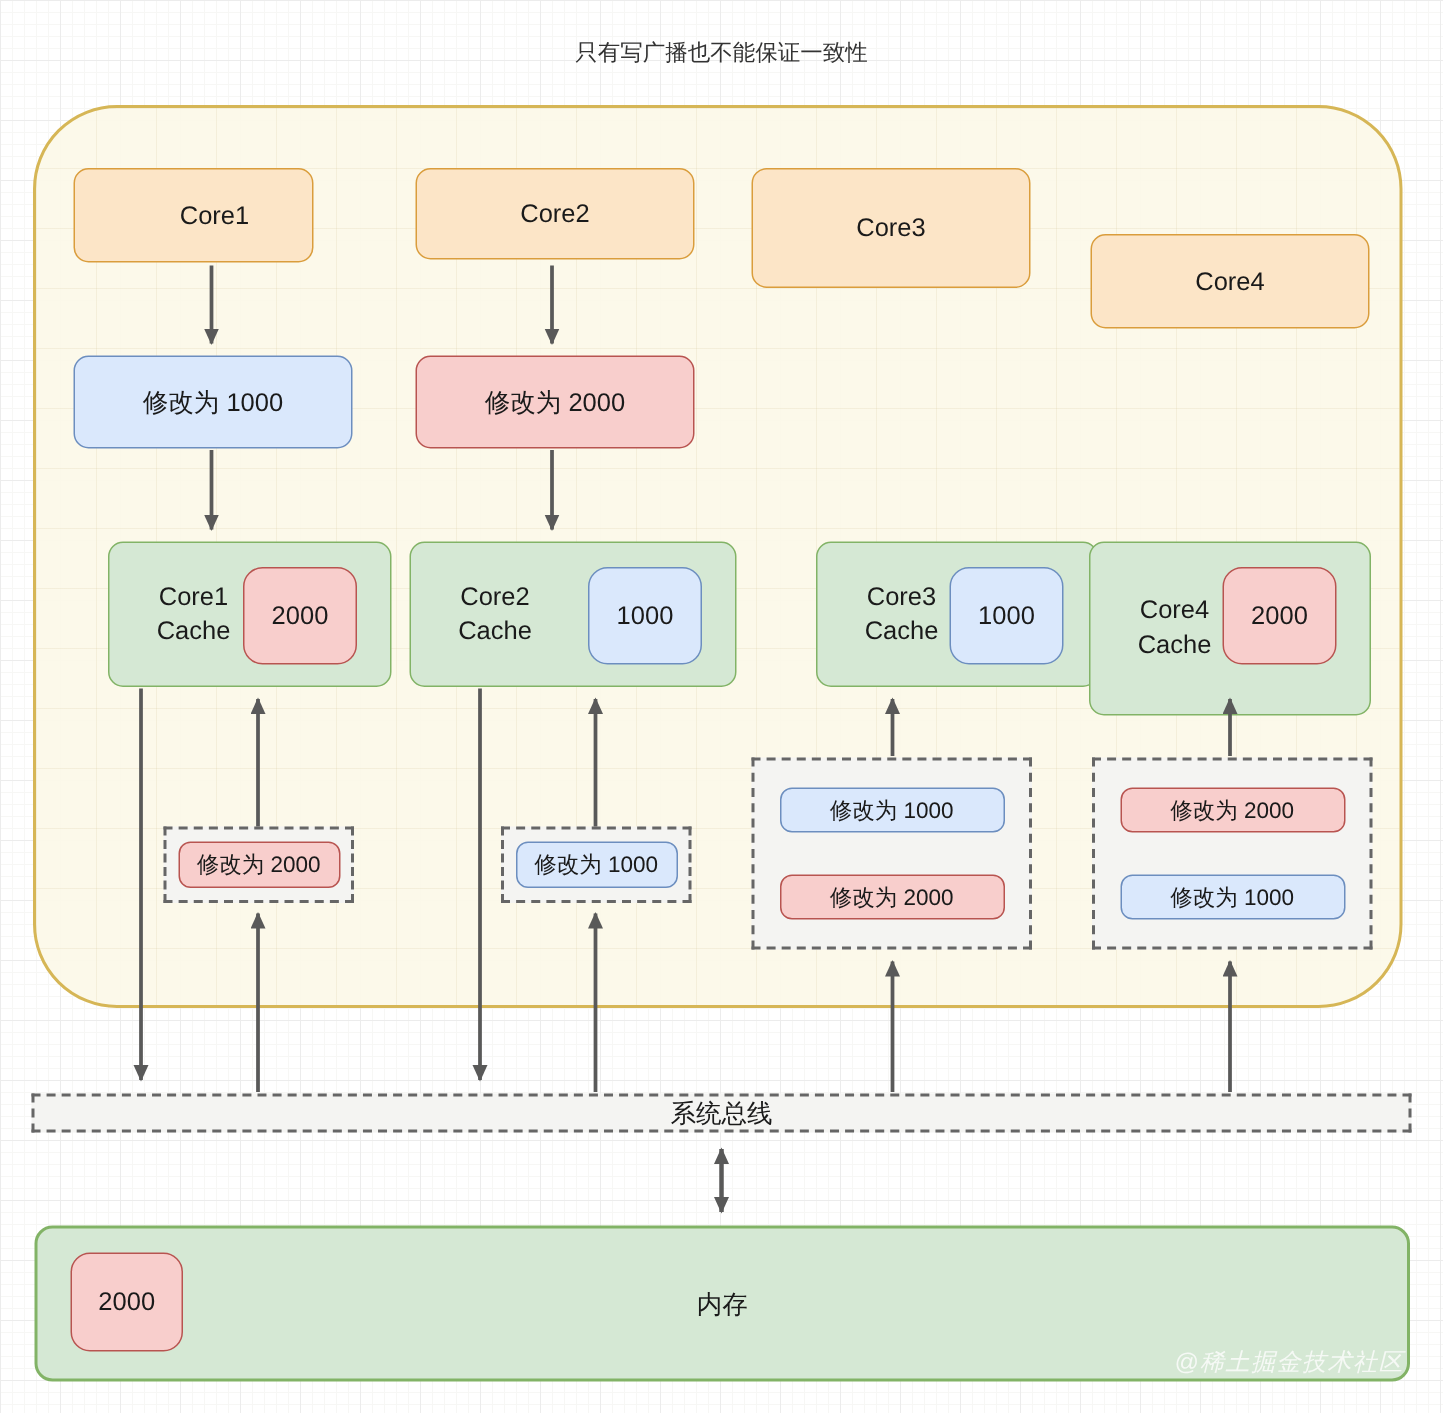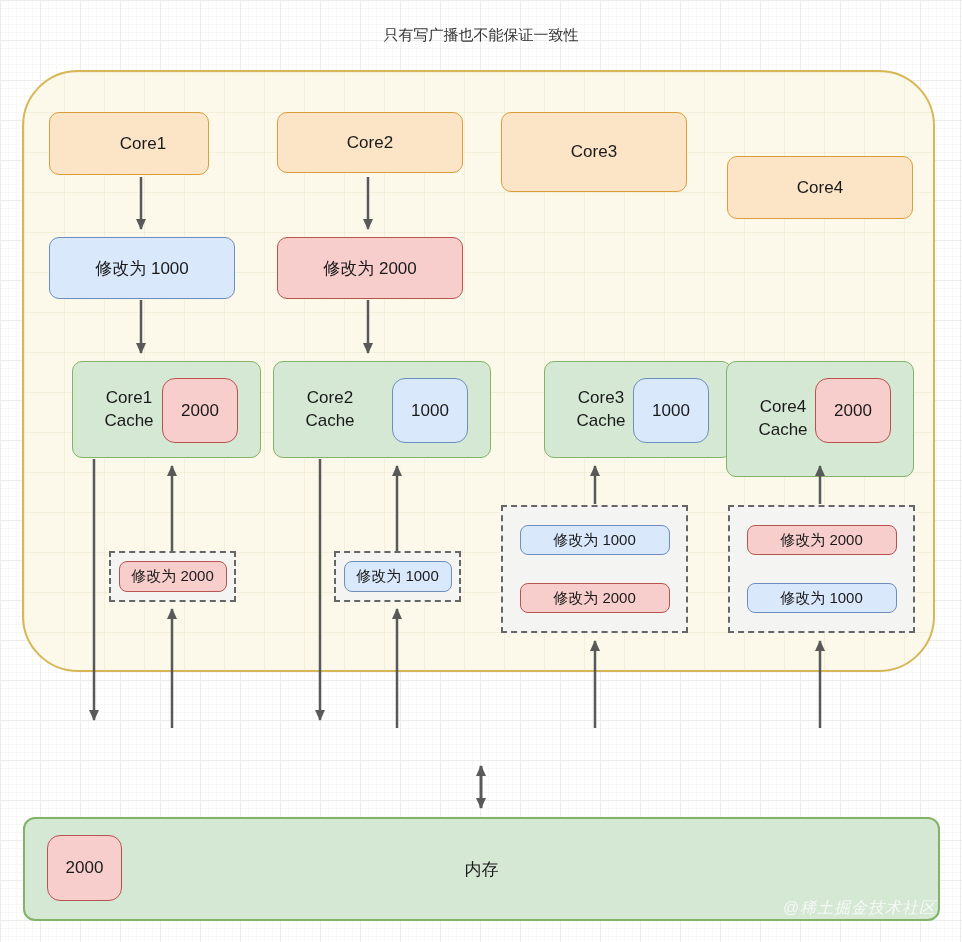--- a/index.html
+++ b/index.html
@@ -131,20 +131,23 @@
   </div>
   <div class="dashed" style="left:501px;top:505px;width:187px;height:128px;gap:28px;">
     <div class="pill box blue" style="position:relative;width:150px;height:30px;">修改为 1000</div>
     <div class="pill box red" style="position:relative;width:150px;height:30px;">修改为 2000</div>
   </div>
   <div class="dashed" style="left:728px;top:505px;width:187px;height:128px;gap:28px;">
     <div class="pill box red" style="position:relative;width:150px;height:30px;">修改为 2000</div>
     <div class="pill box blue" style="position:relative;width:150px;height:30px;">修改为 1000</div>
   </div>
 
+  <div class="bus">
+    <span>系统总线</span>
+  </div>
 
   <div class="memory">
     <div class="box red memory-value">2000</div>
     <span>内存</span>
   </div>
 
   <div class="watermark">@稀土掘金技术社区</div>
 
   <svg class="arrows" width="962" height="942" viewBox="0 0 962 942">
     <defs>

